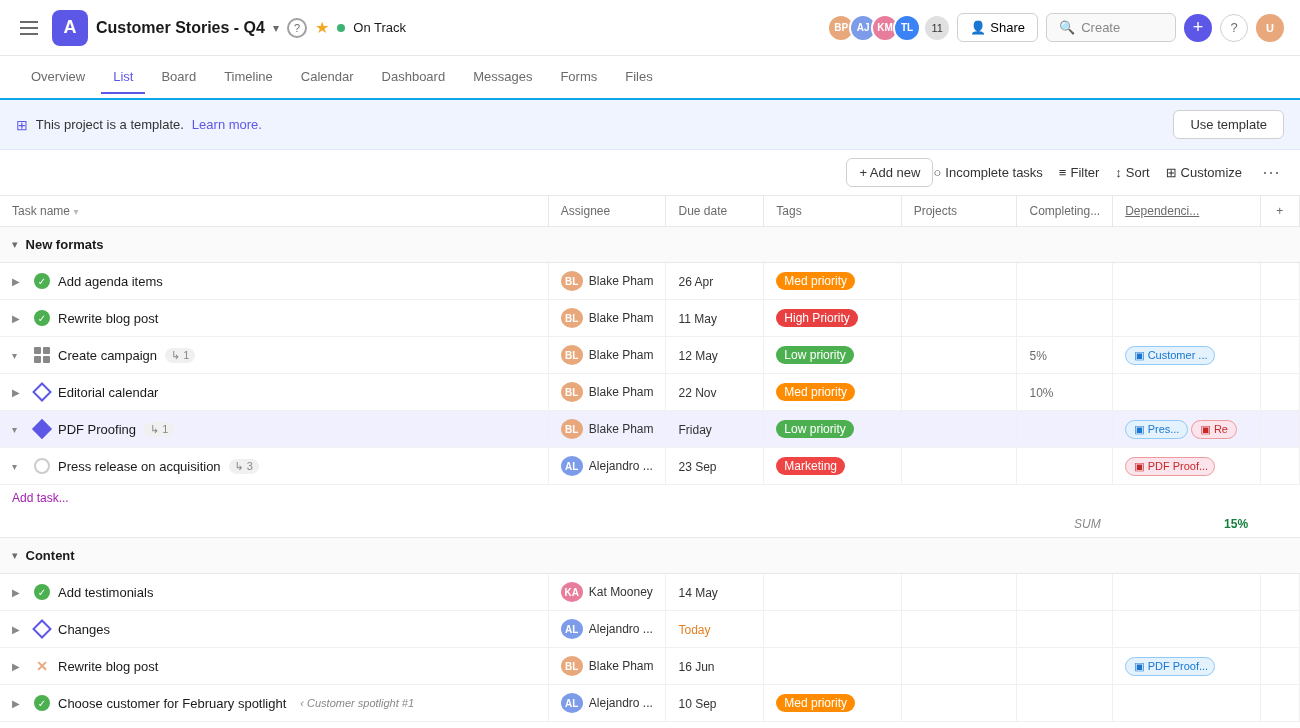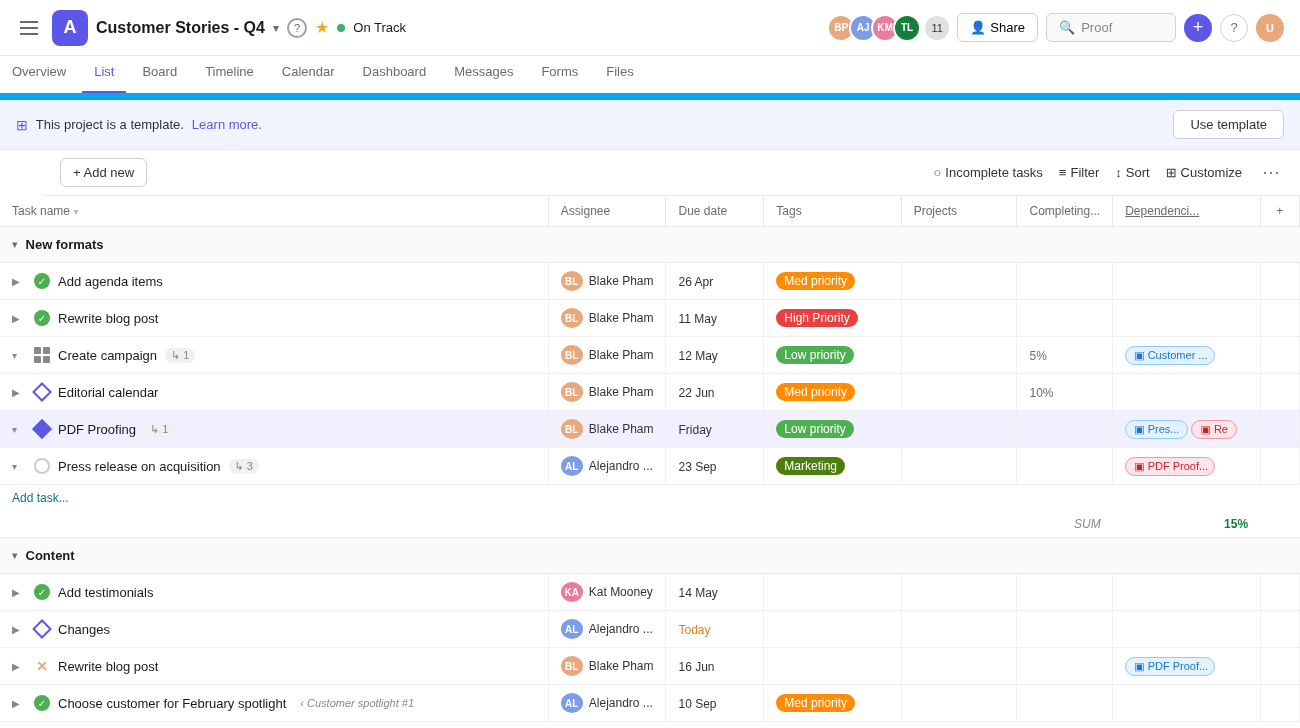--- a/index.html
+++ b/index.html
@@ -24,33 +24,33 @@
     .avatar-count { background: #e0e0e0; color: #333; font-size: 11px; width: 24px; height: 24px; border-radius: 50%; display: flex; align-items: center; justify-content: center; margin-left: 4px; }
     .share-btn { display: flex; align-items: center; gap: 4px; padding: 6px 12px; border: 1px solid #d0d0d0; border-radius: 6px; cursor: pointer; font-size: 13px; background: #fff; }
     .search-box { display: flex; align-items: center; gap: 6px; padding: 6px 12px; border: 1px solid #d0d0d0; border-radius: 6px; background: #f9f9f9; width: 130px; cursor: pointer; }
     .search-icon { color: #888; font-size: 13px; }
     .search-text { color: #888; font-size: 13px; }
     .plus-btn { width: 28px; height: 28px; background: #5d57e8; border-radius: 50%; display: flex; align-items: center; justify-content: center; color: #fff; font-size: 18px; cursor: pointer; }
     .question-btn { width: 28px; height: 28px; border-radius: 50%; border: 1px solid #d0d0d0; display: flex; align-items: center; justify-content: center; font-size: 13px; color: #6b6b6b; cursor: pointer; }
     .user-avatar { width: 28px; height: 28px; border-radius: 50%; background: #e8a87c; display: flex; align-items: center; justify-content: center; font-size: 11px; font-weight: 600; color: #fff; }
 
     
-    .tabs { display: flex; padding: 0 0; border-bottom: 7px solid #0ea5e9; height: 44px; gap: 4px; }
+    .tabs { display: flex; align-items: center; padding: 0 19px; border-bottom: 2px solid #0ea5e9; height: 44px; gap: 4px; }
     .tab { padding: 8px 12px; font-size: 13px; color: #6b6b6b; cursor: pointer; border-bottom: 2px solid transparent; white-space: nowrap; }
     .tab.active { color: #5d57e8; border-bottom: 2px solid #5d57e8; font-weight: 500; }
 
     
     .template-banner { display: flex; align-items: center; justify-content: space-between; padding: 10px 16px; background: #f0f4ff; border-bottom: 1px solid #e0e8ff; }
     .template-banner-left { display: flex; align-items: center; gap: 8px; font-size: 13px; color: #333; }
     .template-icon { color: #5d57e8; font-size: 14px; }
     .learn-more { color: #5d57e8; cursor: pointer; text-decoration: none; }
     .use-template-btn { padding: 6px 16px; border: 1px solid #d0d0d0; border-radius: 6px; background: #fff; font-size: 13px; cursor: pointer; color: #333; }
 
     
-    .toolbar { display: flex; align-items: center; justify-content: space-between; padding: 8px 16px; border-bottom: 1px solid #e8e8e8; margin-left: 44px; }
+    .toolbar { display: flex; align-items: center; justify-content: flex-end; padding: 8px 16px; border-bottom: 1px solid #e8e8e8; }
     .add-new-btn { display: flex; align-items: center; gap: 4px; padding: 6px 12px; border: 1px solid #d0d0d0; border-radius: 6px; cursor: pointer; font-size: 13px; background: #fff; color: #333; }
     .toolbar-right { display: flex; align-items: center; gap: 16px; }
     .toolbar-action { display: flex; align-items: center; gap: 4px; font-size: 13px; color: #333; cursor: pointer; }
     .more-btn { font-size: 18px; color: #6b6b6b; cursor: pointer; padding: 4px; }
 
     
     .table-container { overflow-y: auto; height: calc(100vh - 200px); }
     .table { width: 100%; border-collapse: collapse; }
     .col-header { padding: 8px 12px; text-align: left; font-size: 12px; font-weight: 500; color: #6b6b6b; border-bottom: 1px solid #e8e8e8; border-right: 1px solid #e8e8e8; background: #fff; position: sticky; top: 0; z-index: 10; white-space: nowrap; }
     .col-task { width: 580px; }
@@ -81,29 +81,29 @@
     .assignee-avatar { width: 22px; height: 20px; border-radius: 50%; display: flex; align-items: center; justify-content: center; font-size: 10px; font-weight: 600; color: #fff; flex-shrink: 0; }
     .assignee-name { font-size: 12px; color: #333; white-space: nowrap; overflow: hidden; text-overflow: ellipsis; max-width: 85px; }
 
     .due-date { font-size: 12px; color: #333; }
     .due-date.today { color: #e67e22; font-weight: 500; }
 
     .tag { display: inline-block; padding: 2px 8px; border-radius: 12px; font-size: 12px; font-weight: 500; white-space: nowrap; }
     .tag-med { background: #ff8c00; color: #fff; }
     .tag-high { background: #e84040; color: #fff; }
     .tag-low { background: #4caf50; color: #fff; }
-    .tag-marketing { background: #4d7c0f; color: #fff; }
+    .tag-marketing { background: #ef4444; color: #fff; }
 
     .completing-val { font-size: 12px; color: #6b6b6b; text-align: right; }
 
     .dep-badge { display: inline-flex; align-items: center; gap: 3px; padding: 2px 8px; border-radius: 12px; font-size: 11px; background: #fff3e0; color: #e67e22; border: 1px solid #f0c080; margin-right: 3px; white-space: nowrap; max-width: 90px; overflow: hidden; text-overflow: ellipsis; }
     .dep-badge.blue { background: #e3f2fd; color: #1976d2; border-color: #90caf9; }
     .dep-badge.red { background: #fce4ec; color: #c62828; border-color: #ef9a9a; }
 
-    .add-task-row td { padding: 6px 12px; color: #0f766e; font-size: 12px; cursor: pointer; }
+    .add-task-row td { padding: 6px 12px; color: #a21caf; font-size: 12px; cursor: pointer; }
 
     .sum-row td { padding: 6px 12px; font-size: 12px; color: #888; border-bottom: 1px solid #e8e8e8; }
 
     
     .icon-check-complete { width: 16px; height: 16px; border-radius: 50%; background: #4caf50; display: flex; align-items: center; justify-content: center; color: #fff; font-size: 10px; }
     .icon-check-empty { width: 16px; height: 16px; border-radius: 50%; border: 2px solid #ccc; }
     .icon-diamond { width: 14px; height: 14px; background: transparent; border: 2px solid #5d57e8; transform: rotate(45deg); }
     .icon-diamond-filled { width: 14px; height: 14px; background: #5d57e8; border: 2px solid #5d57e8; transform: rotate(45deg); }
     .icon-cross { width: 14px; height: 14px; display: flex; align-items: center; justify-content: center; font-size: 12px; color: #888; }
     .icon-grid { width: 16px; height: 16px; display: grid; grid-template-columns: 1fr 1fr; gap: 2px; }
@@ -125,30 +125,30 @@
     <div class="help-icon">?</div>
     <span class="star-icon">★</span>
     <div class="status-dot"></div>
     <span class="status-label">On Track</span>
   </div>
   <div class="topbar-right">
     <div class="avatars">
       <div class="avatar" style="background:#e8a87c;">BP</div>
       <div class="avatar" style="background:#7c9be8;">AJ</div>
       <div class="avatar" style="background:#e87c9b;">KM</div>
-      <div class="avatar" style="background:#15803d;">TL</div>
+      <div class="avatar" style="background:#3b82f6;">TL</div>
       <div class="avatar-count">11</div>
     </div>
     <button class="share-btn">
       <span>👤</span>
       <span>Share</span>
     </button>
     <div class="search-box">
       <span class="search-icon">🔍</span>
-      <span class="search-text">Proof</span>
+      <span class="search-text">Create</span>
     </div>
     <div class="plus-btn">+</div>
     <div class="question-btn">?</div>
     <div class="user-avatar">U</div>
   </div>
 </div>
 
 <div class="tabs">
   <div class="tab">Overview</div>
   <div class="tab active">List</div>
@@ -322,21 +322,21 @@
               <span class="task-name">Editorial calendar</span>
             </div>
       </td>
       <td class="task-cell">
         <div class="assignee-cell">
           <div class="assignee-avatar" style="background:#e8a87c;">BL</div>
           <span class="assignee-name">Blake Pham</span>
         </div>
       </td>
       <td class="task-cell">
-        <span class="due-date ">22 Jun</span>
+        <span class="due-date ">22 Nov</span>
       </td>
       <td class="task-cell">
         <span class="tag tag-med">Med priority</span>
       </td>
       <td class="task-cell"></td>
       <td class="task-cell">
         <span class="completing-val">10%</span>
       </td>
       <td class="task-cell"></td>
       <td class="task-cell"></td>

